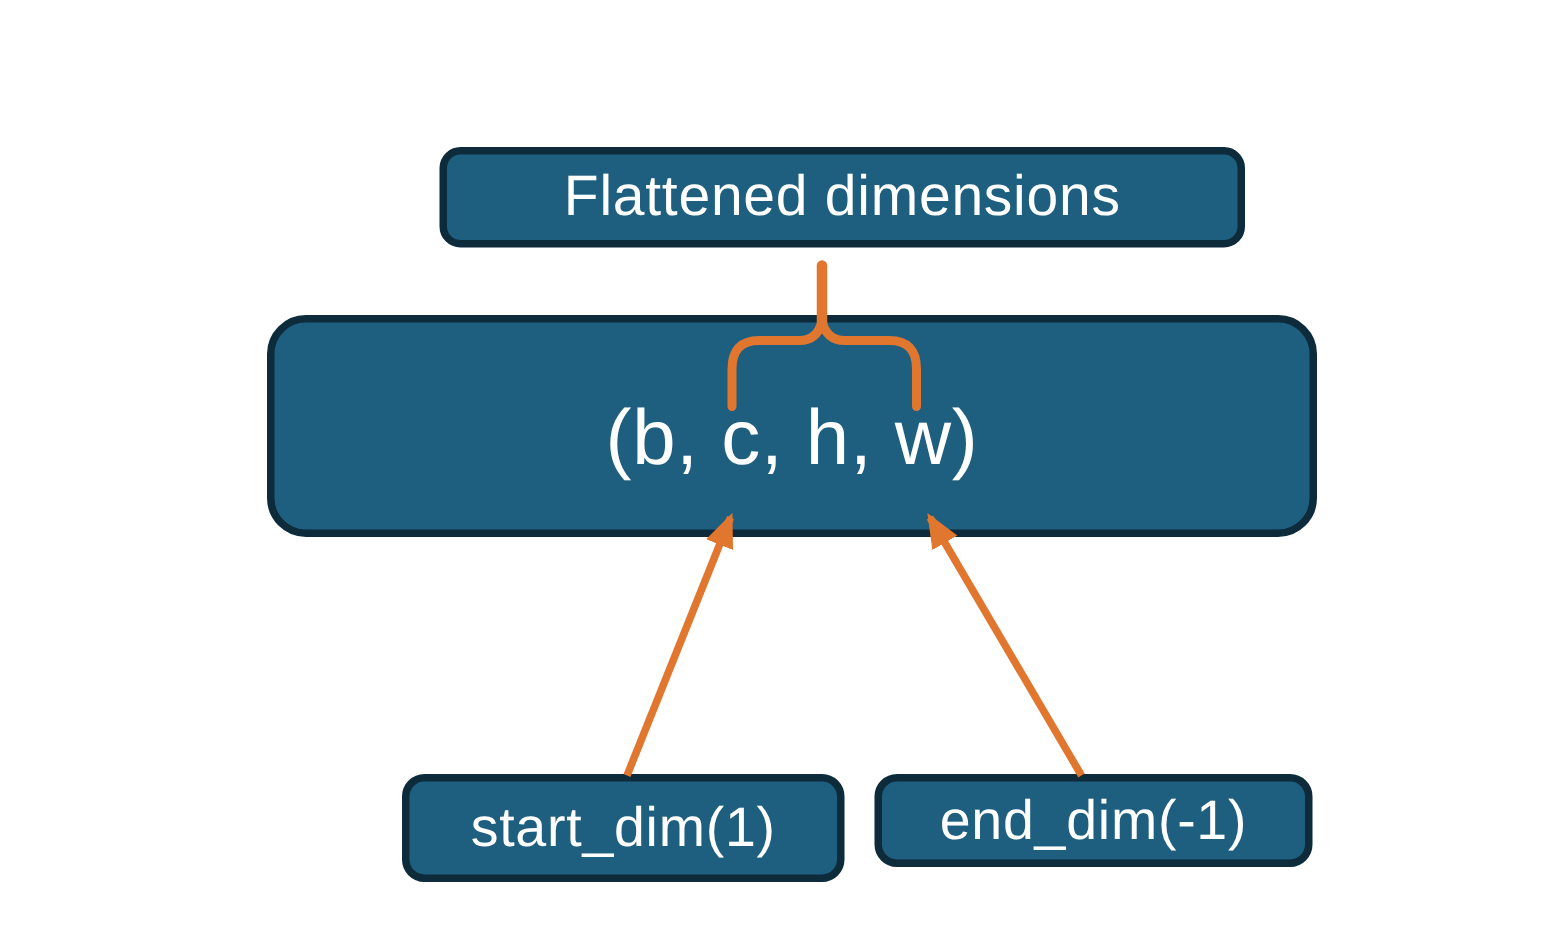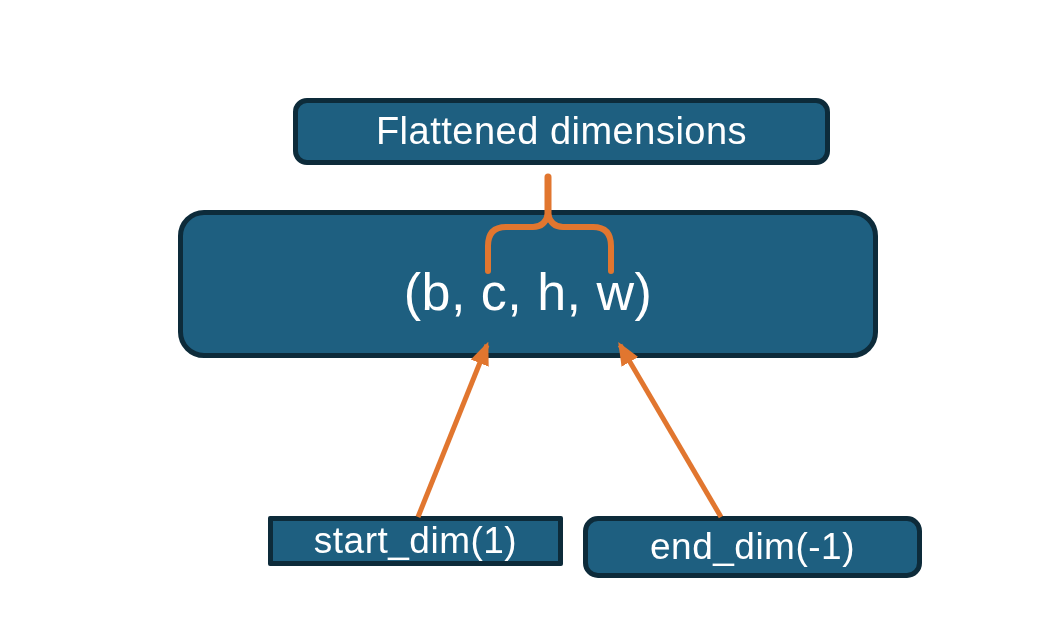--- a/index.html
+++ b/index.html
@@ -39,27 +39,27 @@
   }
   #tensor-box {
     left: 178px; top: 210px;
     width: 700px; height: 148px;
     border-radius: 26px;
     font-size: 52px;
     padding-top: 16px;
   }
   #start-box {
     left: 268px; top: 516px;
-    width: 295px; height: 50px;
-    border-radius: 2px;
+    width: 295px; height: 72px;
+    border-radius: 15px;
     font-size: 37px;
   }
   #end-box {
     left: 583px; top: 516px;
-    width: 339px; height: 62px;
+    width: 292px; height: 62px;
     border-radius: 15px;
     font-size: 37px;
   }
   #annotation-layer {
     position: absolute;
     left: 0; top: 0;
     width: 1038px;
     height: 632px;
     pointer-events: none;
   }

